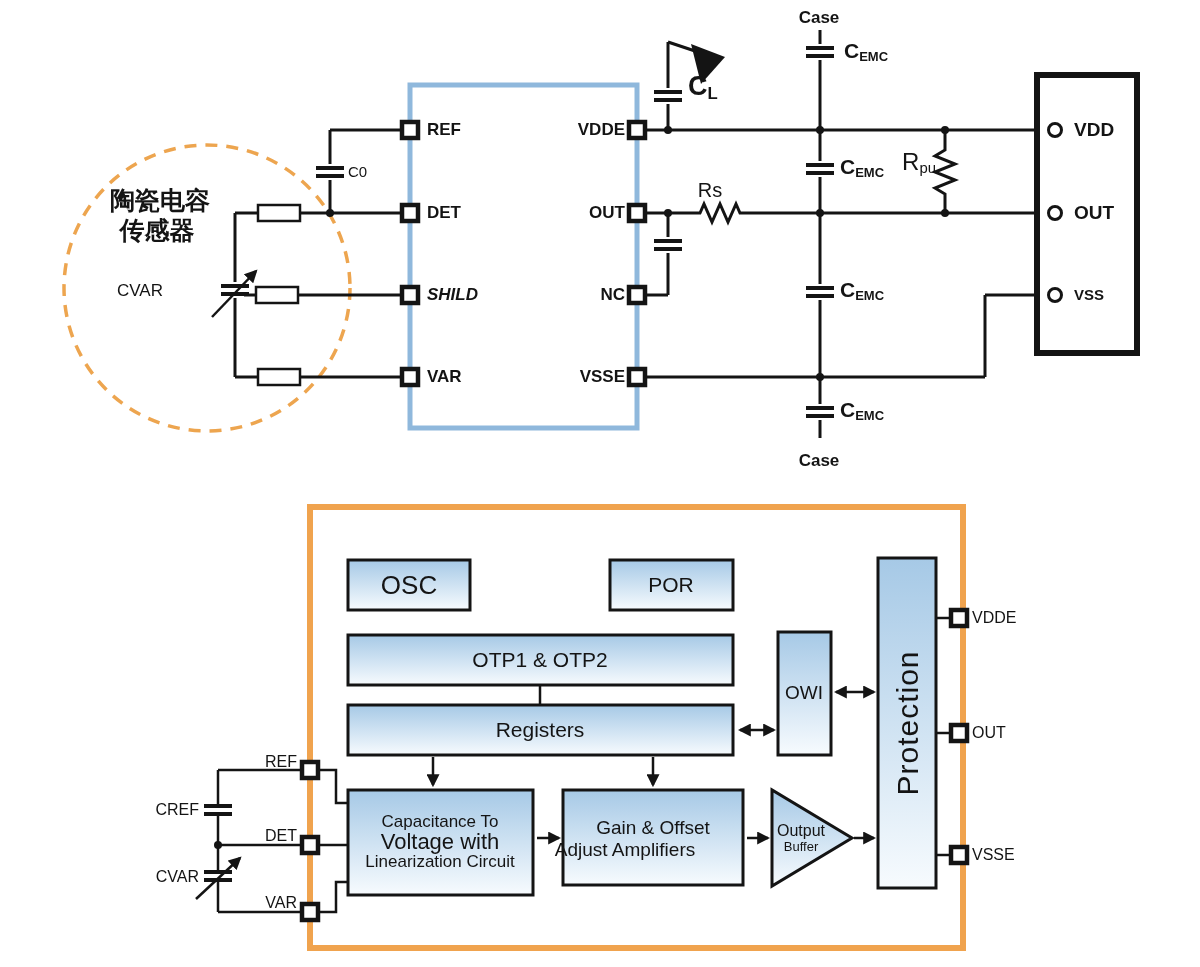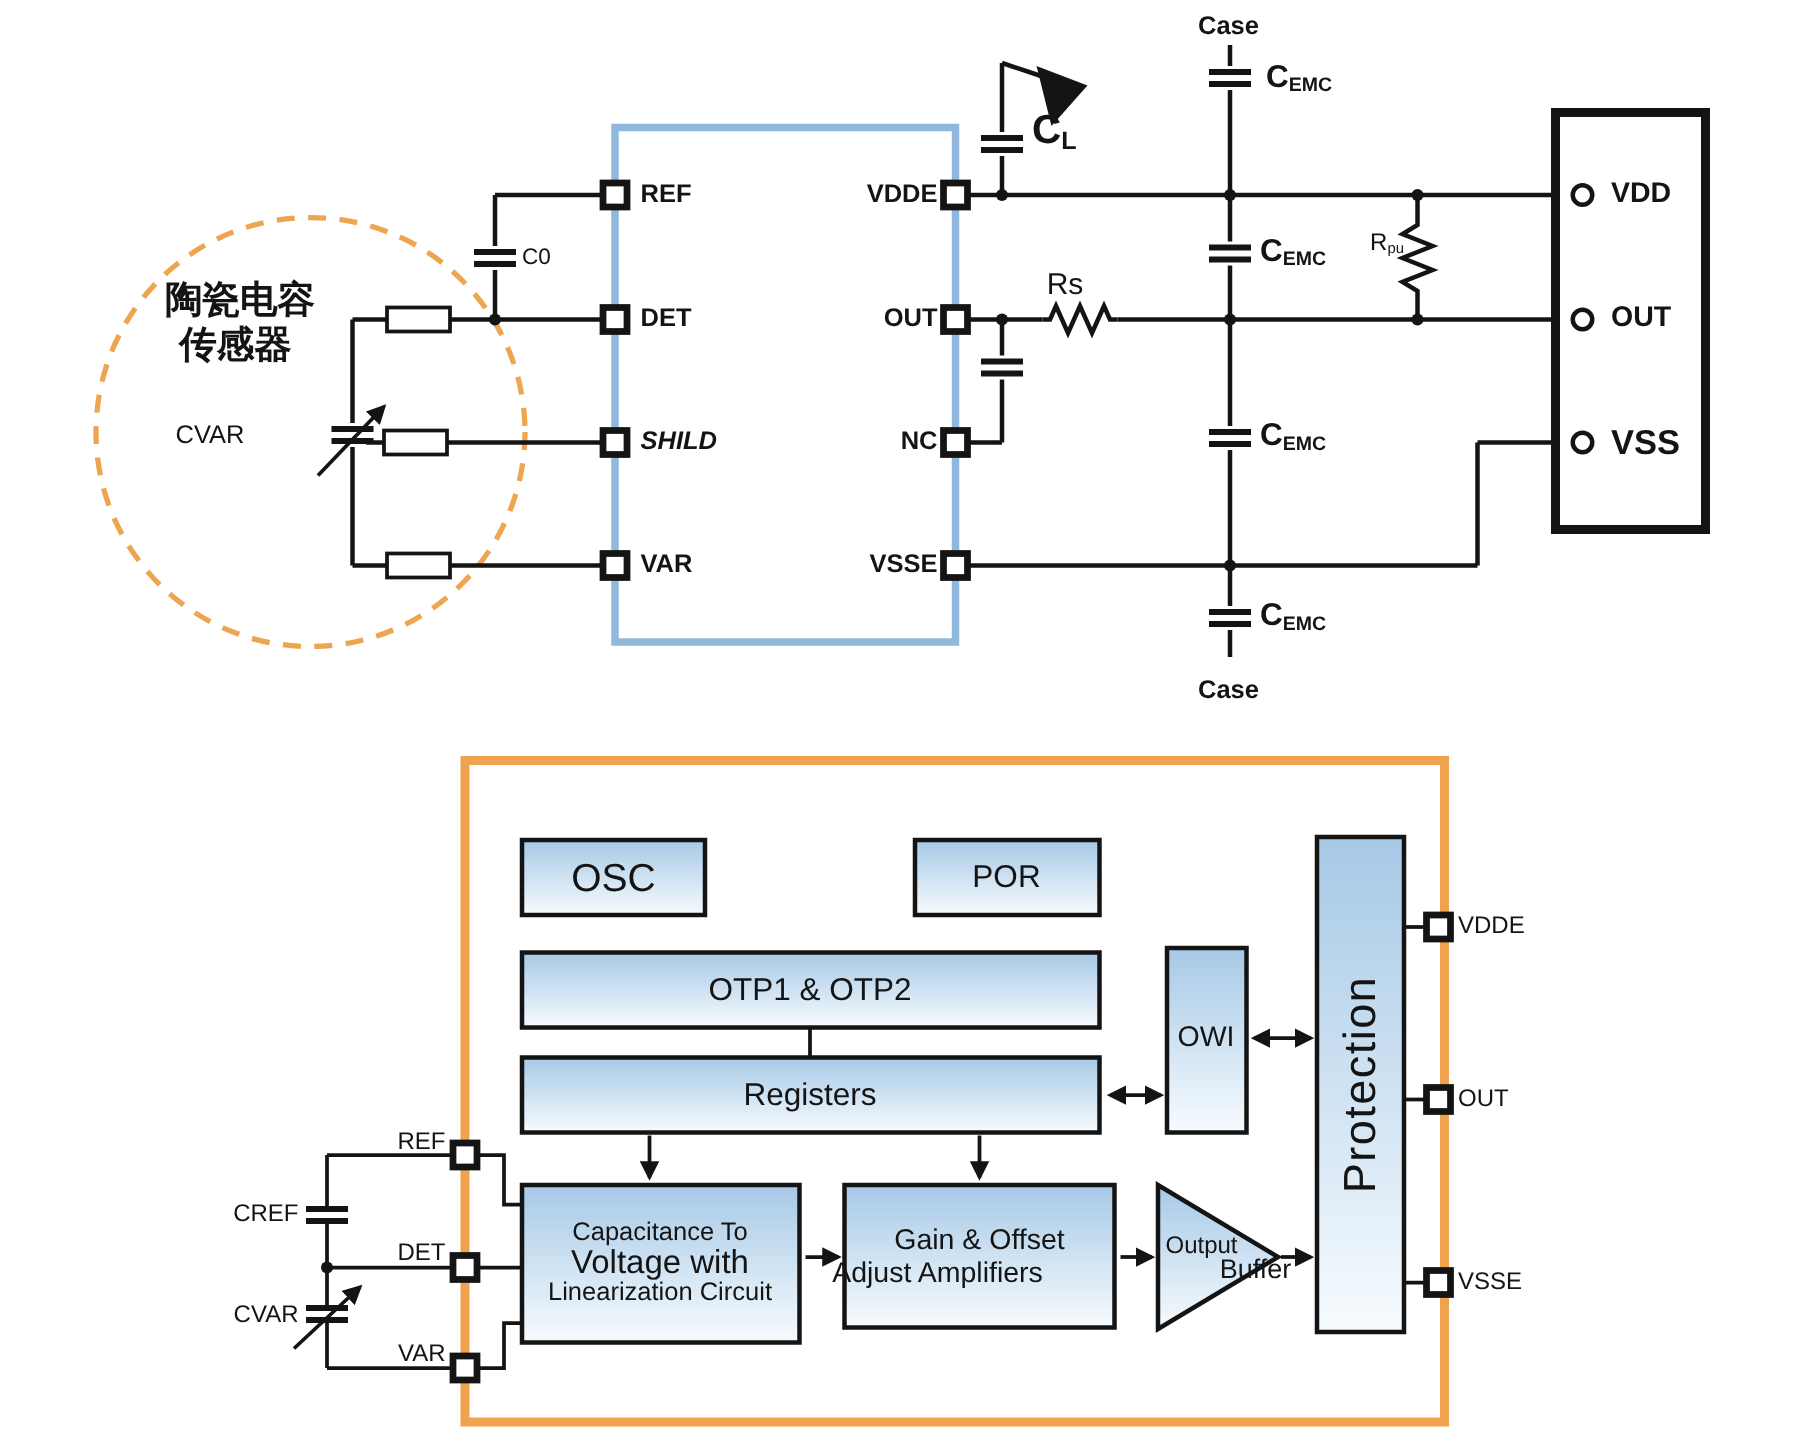--- a/index.html
+++ b/index.html
@@ -223,40 +223,40 @@
 <div class="lbl la-right b" style="left:625px;top:295px;font-size:17px;">NC</div>
 <div class="lbl la-right b" style="left:625px;top:377px;font-size:17px;">VSSE</div>
 
 <div class="lbl la-left b" style="left:688px;top:88px;font-size:27px;"><span>C</span><span class="sub">L</span></div>
 <div class="lbl b" style="left:819px;top:18px;font-size:17px;">Case</div>
 <div class="lbl la-left b" style="left:844px;top:52px;font-size:21px;"><span>C</span><span class="sub">EMC</span></div>
 <div class="lbl la-left b" style="left:840px;top:168px;font-size:21px;"><span>C</span><span class="sub">EMC</span></div>
 <div class="lbl la-left b" style="left:840px;top:291px;font-size:21px;"><span>C</span><span class="sub">EMC</span></div>
 <div class="lbl la-left b" style="left:840px;top:411px;font-size:21px;"><span>C</span><span class="sub">EMC</span></div>
 <div class="lbl" style="left:710px;top:190px;font-size:20px;">Rs</div>
-<div class="lbl la-right" style="left:936px;top:163px;font-size:16px;"><span>R</span><span class="sub">pu</span></div>
+<div class="lbl la-right" style="left:936px;top:163px;font-size:24px;"><span>R</span><span class="sub">pu</span></div>
 <div class="lbl b" style="left:819px;top:461px;font-size:17px;">Case</div>
 
 <div class="lbl la-left b" style="left:1074px;top:130px;font-size:19px;">VDD</div>
 <div class="lbl la-left b" style="left:1074px;top:213px;font-size:19px;">OUT</div>
-<div class="lbl la-left b" style="left:1074px;top:295px;font-size:23px;">VSS</div>
+<div class="lbl la-left b" style="left:1074px;top:295px;font-size:15px;">VSS</div>
 
 <div class="lbl" style="left:409px;top:585px;font-size:26px;">OSC</div>
 <div class="lbl" style="left:671px;top:585px;font-size:21px;">POR</div>
 <div class="lbl" style="left:540px;top:660px;font-size:21px;">OTP1 &amp; OTP2</div>
 <div class="lbl" style="left:540px;top:730px;font-size:21px;">Registers</div>
 <div class="lbl" style="left:804px;top:693px;font-size:19px;">OWI</div>
 <div class="lbl rot" style="left:907px;top:723px;font-size:30px;">Protection</div>
 <div class="lbl" style="left:440px;top:822px;font-size:17px;">Capacitance To</div>
 <div class="lbl" style="left:440px;top:842px;font-size:22px;">Voltage with</div>
 <div class="lbl" style="left:440px;top:862px;font-size:17px;">Linearization Circuit</div>
 <div class="lbl" style="left:653px;top:828px;font-size:19px;">Gain &amp; Offset</div>
 <div class="lbl" style="left:625px;top:850px;font-size:19px;">Adjust Amplifiers</div>
 <div class="lbl" style="left:801px;top:831px;font-size:16px;">Output</div>
-<div class="lbl" style="left:837px;top:847px;font-size:18px;">Buffer</div>
+<div class="lbl" style="left:801px;top:847px;font-size:13px;">Buffer</div>
 
 <div class="lbl la-right" style="left:297px;top:762px;font-size:16px;">REF</div>
 <div class="lbl la-right" style="left:297px;top:836px;font-size:16px;">DET</div>
 <div class="lbl la-right" style="left:297px;top:903px;font-size:16px;">VAR</div>
 <div class="lbl la-right" style="left:199px;top:810px;font-size:16px;">CREF</div>
 <div class="lbl la-right" style="left:199px;top:877px;font-size:16px;">CVAR</div>
 <div class="lbl la-left" style="left:972px;top:618px;font-size:16px;">VDDE</div>
 <div class="lbl la-left" style="left:972px;top:733px;font-size:16px;">OUT</div>
 <div class="lbl la-left" style="left:972px;top:855px;font-size:16px;">VSSE</div>
 

